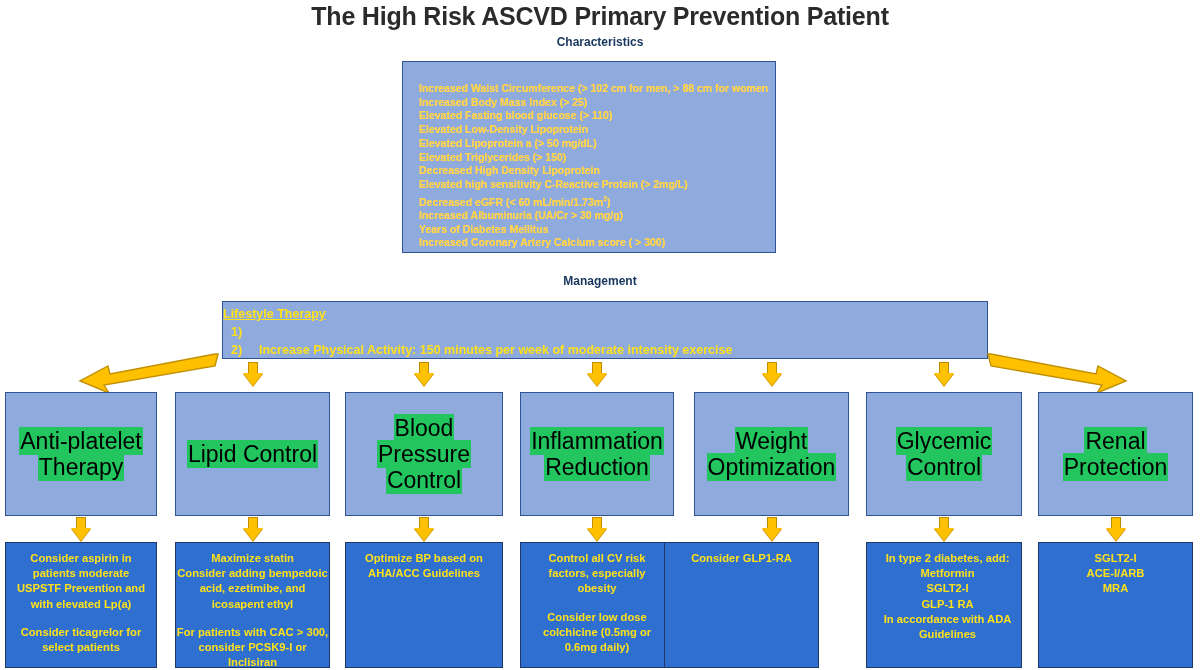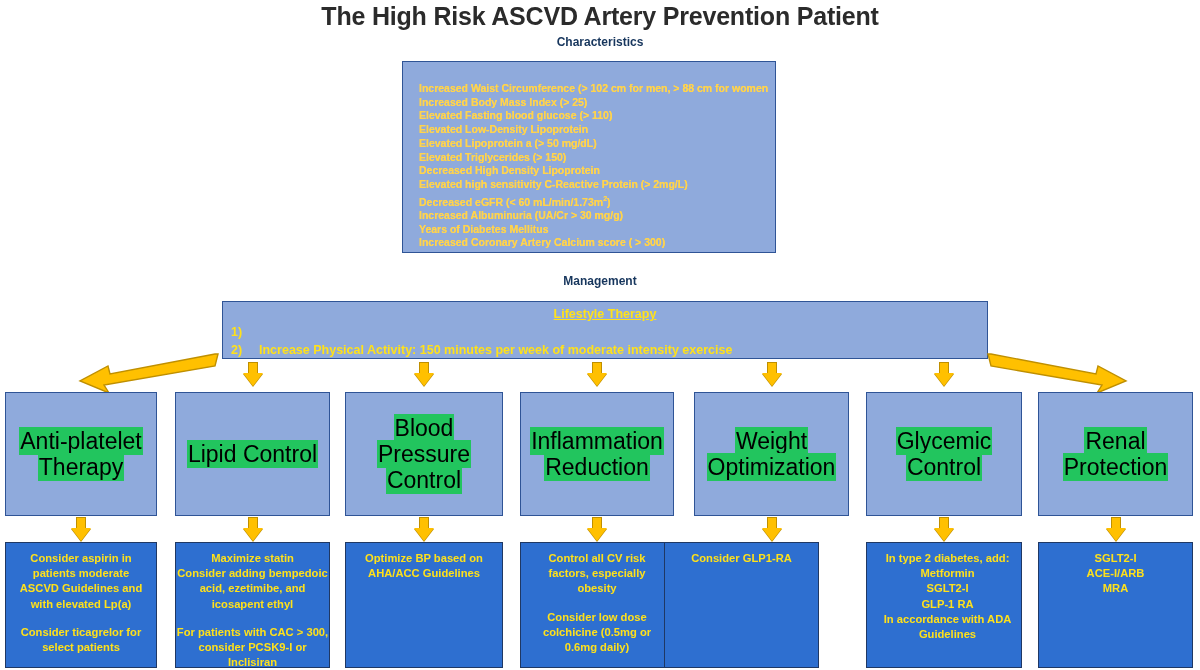--- a/index.html
+++ b/index.html
@@ -44,21 +44,21 @@
     white-space: nowrap;
     text-shadow: 0 0 0.5px #ffd34d;
   }
   .char-item sup { font-size: 7px; }
 
   #lifestyle-box {
     left: 222px; top: 301px; width: 766px; height: 58px;
     padding-top: 4px;
   }
   #lifestyle-heading {
-    text-align: center;
+    text-align: left;
     color: #ffe11a;
     font-size: 12.5px;
     font-weight: bold;
     text-decoration: underline;
     line-height: 17px;
   }
   .lifestyle-row {
     display: flex;
     color: #ffe11a;
     font-size: 12.5px;
@@ -133,21 +133,21 @@
     border-top: 13px solid #ffc000;
     filter: drop-shadow(0 1px 0 #bf8f00);
   }
   .diag-arrow { position: absolute; }
 </style>
 </head>
 <body>
 
 <div id="stage">
 
-  <div class="main-title">The High Risk ASCVD Artery Prevention Patient</div>
+  <div class="main-title">The High Risk ASCVD Primary Prevention Patient</div>
 
   <div class="section-title" id="characteristics-title">Characteristics</div>
 
   <div class="panel-light" id="characteristics-box">
       <div class="char-item">Increased Waist Circumference (&gt; 102 cm for men, &gt; 88 cm for women</div>
       <div class="char-item">Increased Body Mass Index (&gt; 25)</div>
       <div class="char-item">Elevated Fasting blood glucose (&gt; 110)</div>
       <div class="char-item">Elevated Low-Density Lipoprotein</div>
       <div class="char-item">Elevated Lipoprotein a (&gt; 50 mg/dL)</div>
       <div class="char-item">Elevated Triglycerides  (&gt; 150)</div>
@@ -187,21 +187,21 @@
         <div class="cat-label"><span>Anti-platelet</span><br><span>Therapy</span></div>
       </div>
       <div class="arrow-down" style="left: 71px; top: 517px;">
         <div class="shaft"></div>
         <div class="head"></div>
       </div>
       <div class="detail-box" style="left: 5px; width: 152px;">
         <div class="detail-text">
           <div>Consider aspirin in</div>
           <div>patients moderate</div>
-          <div>ASCVD Guidelines and</div>
+          <div>USPSTF Prevention and</div>
           <div>with elevated Lp(a)</div>
           <span class="gap"></span>
           <div>Consider ticagrelor for</div>
           <div>select patients</div>
         </div>
       </div>
       <div class="arrow-down" style="left: 242.5px; top: 362px;">
         <div class="shaft"></div>
         <div class="head"></div>
       </div>

